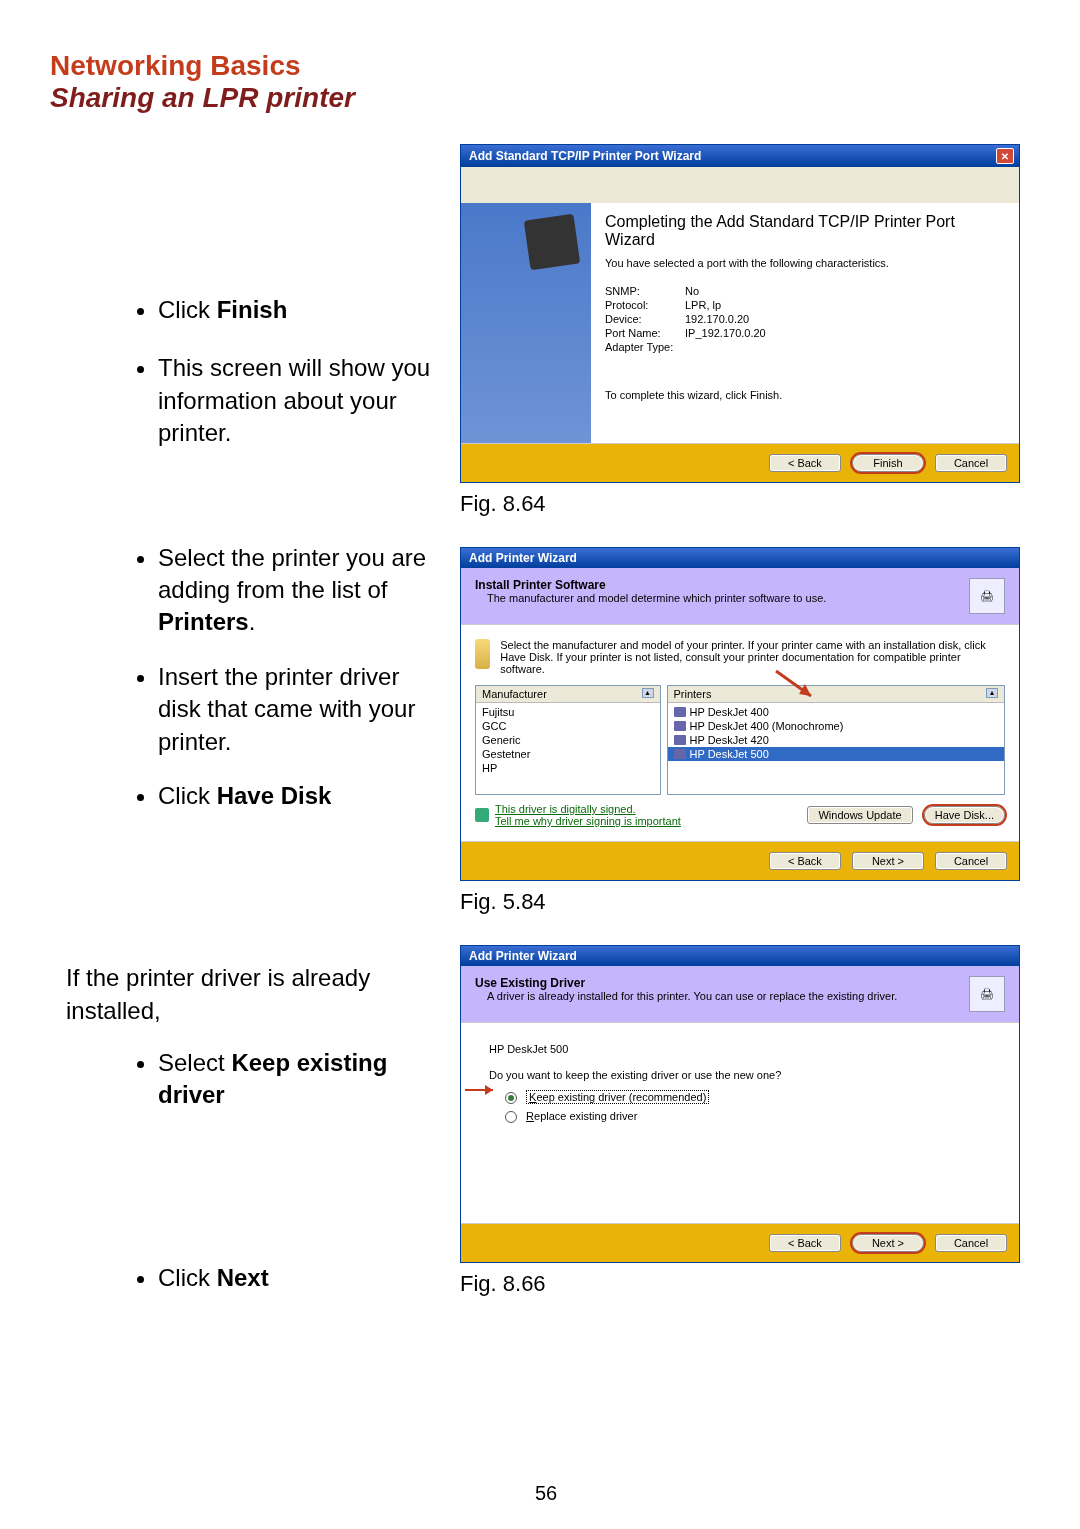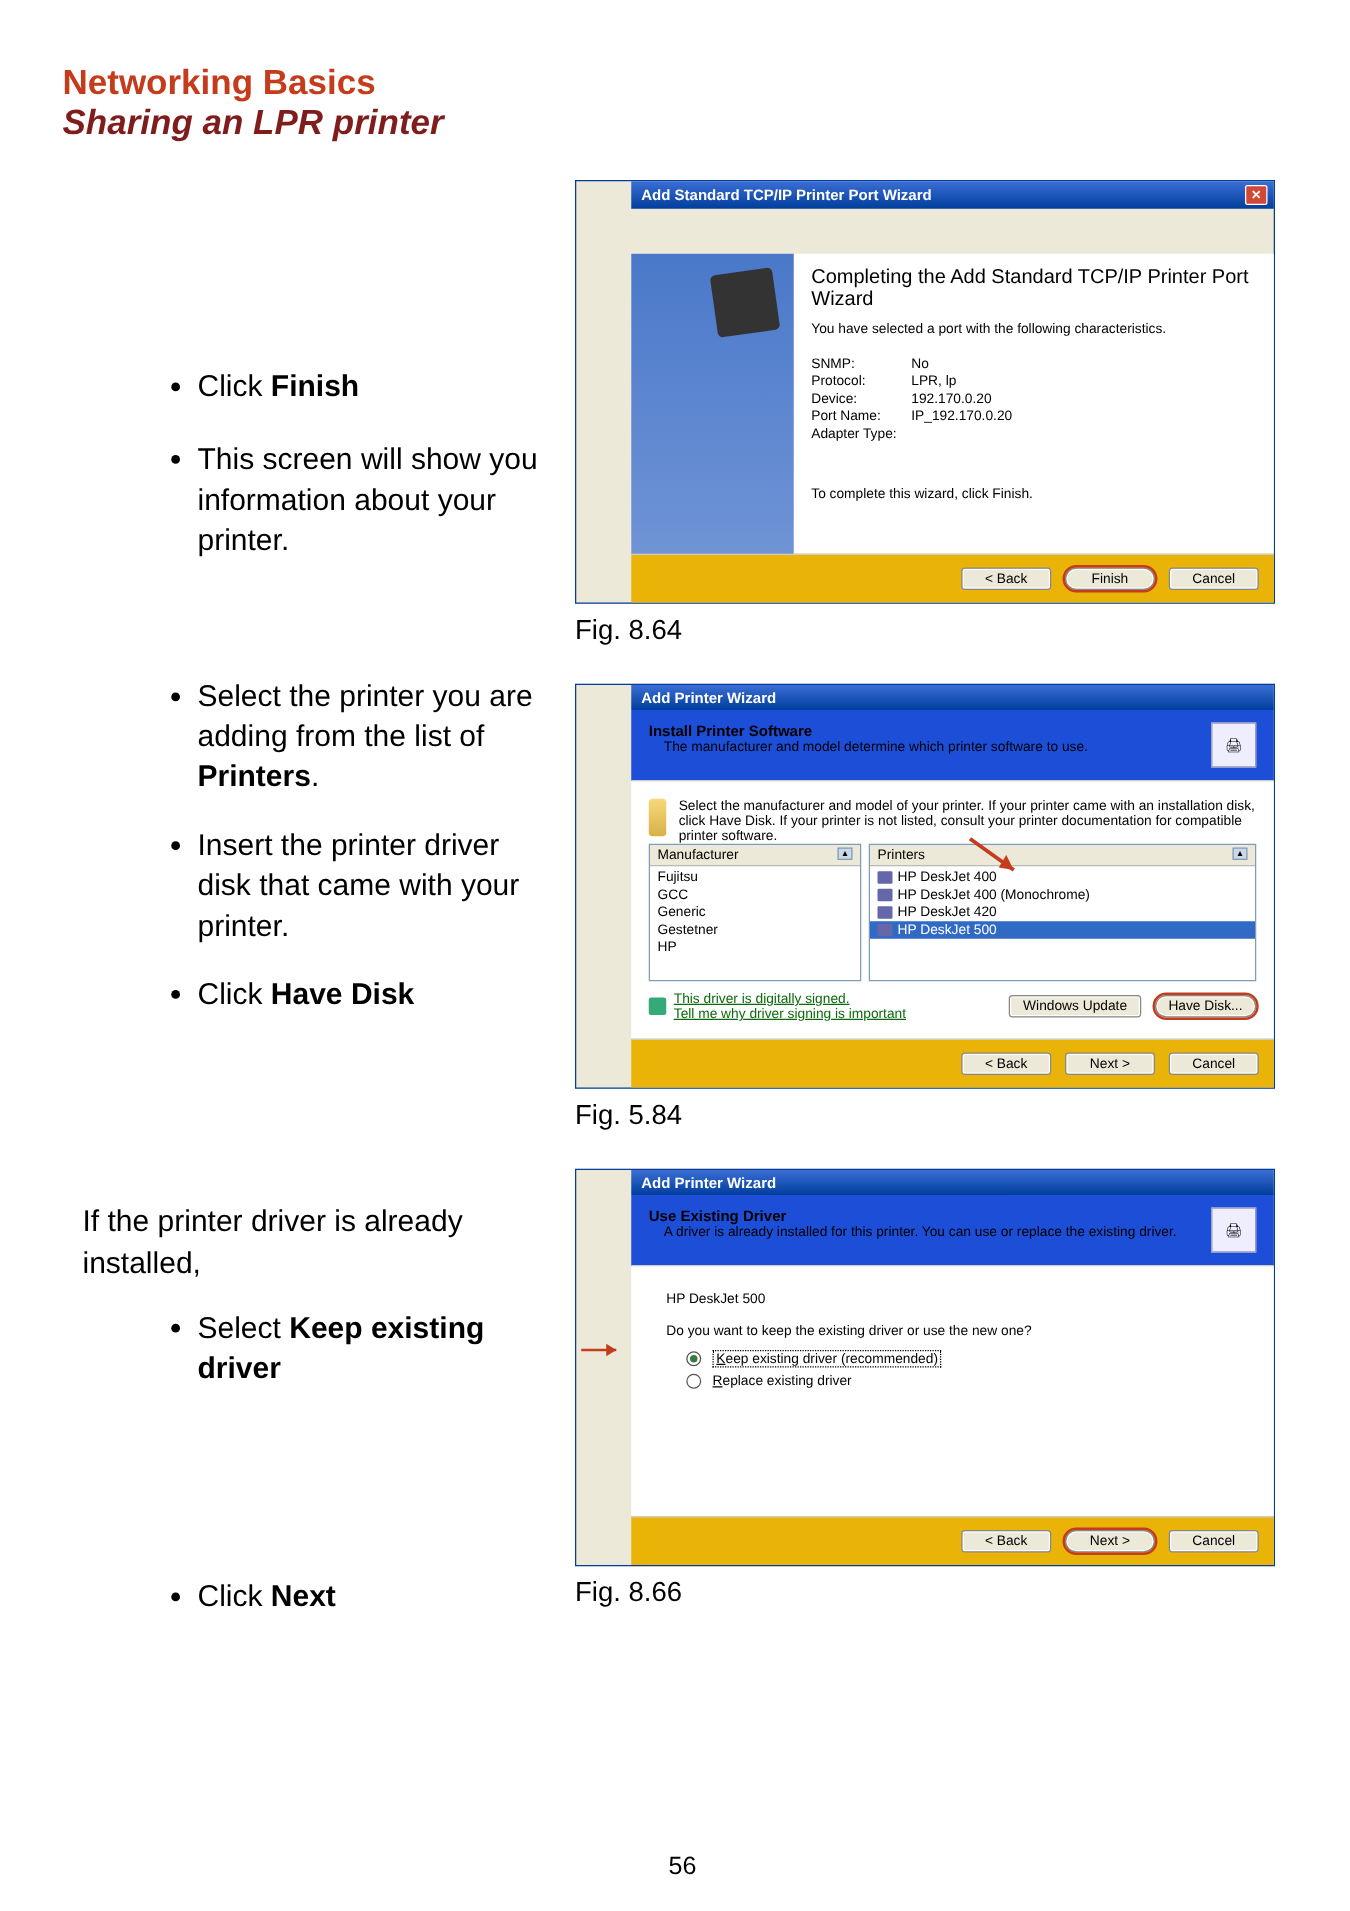--- a/index.html
+++ b/index.html
@@ -19,21 +19,20 @@
   .bullets { list-style: disc; padding-left: 28px; }
   .bullets li { margin-bottom: 22px; }
   .rightcol { width: 560px; }
   .dlg {
     border: 1px solid #003e9c;
     background: #ece9d8;
     font-family: Tahoma, Arial, sans-serif;
     font-size: 11px;
     color: #000;
     margin-bottom: 8px;
-    padding-left: 44px;
   }
   .titlebar {
     display: flex; justify-content: space-between; align-items: center;
     background: linear-gradient(#3b6ed5,#003e9c);
     color: #fff;
     padding: 3px 5px 3px 8px;
     font-weight: bold;
     font-size: 12px;
   }
   .closebtn {
@@ -59,26 +58,26 @@
   .prnicon {
     width:50px;height:50px;background:#333;position:absolute;top:14px;right:14px;border-radius:4px;
     transform: rotate(-8deg);
   }
   .wiz1-right { flex:1; padding-top:4px; }
   .wiz1-h { font-size:16px; margin-bottom:8px; }
   .wiz1-sub { font-size:11px; margin-bottom:16px; }
   .proprow { display:flex; font-size:11px; margin-bottom:2px; }
   .proprow .k { width:80px; }
   .caption { font-size:22px; margin-bottom:30px; }
-  .hdrstrip { background:#1d4ed8; padding:10px 14px; display:flex; justify-content:space-between; align-items:flex-start; border-bottom:1px solid #ccc;}
+  .hdrstrip { background:#c4b5fd; padding:10px 14px; display:flex; justify-content:space-between; align-items:flex-start; border-bottom:1px solid #ccc;}
   .hdrstrip .hh { font-weight:bold; font-size:12px; }
   .hdrstrip .hs { font-size:11px; margin-left:12px; }
   .prsvg { width:36px;height:36px;background:#eef;border:1px solid #99b; display:flex;align-items:center;justify-content:center;}
   .infobox { background:#fff; padding:14px; }
-  .selectbox { display:flex; gap:6px; font-size:11px; }
+  .selectbox { display:flex; gap:6px; font-size:11px; margin-top:10px;}
   .listpane { border:1px solid #7f9db9; background:#fff; height:110px; overflow:hidden; }
   .listhdr { background:#ece9d8; padding:2px 6px; border-bottom:1px solid #bbb; display:flex; justify-content:space-between;}
   .listitems { padding:2px 0; }
   .listitems div { padding:1px 6px; display:flex; align-items:center; gap:4px;}
   .li-sel { background:#316ac5; color:#fff; }
   .smallprn { width:12px;height:10px;background:#66a;display:inline-block;border-radius:1px;}
   .scrolltop { width:12px;height:10px;background:#cdd7e8;border:1px solid #7f9db9;display:inline-block;text-align:center;font-size:8px;line-height:8px;}
   .driverline { display:flex; align-items:center; gap:6px; font-size:11px; margin-top:8px; justify-content:space-between;}
   .greenlink { color:#0b6a0b; text-decoration:underline; }
   .shield { width:14px;height:14px;background:#3a7; display:inline-block;border-radius:2px;}

